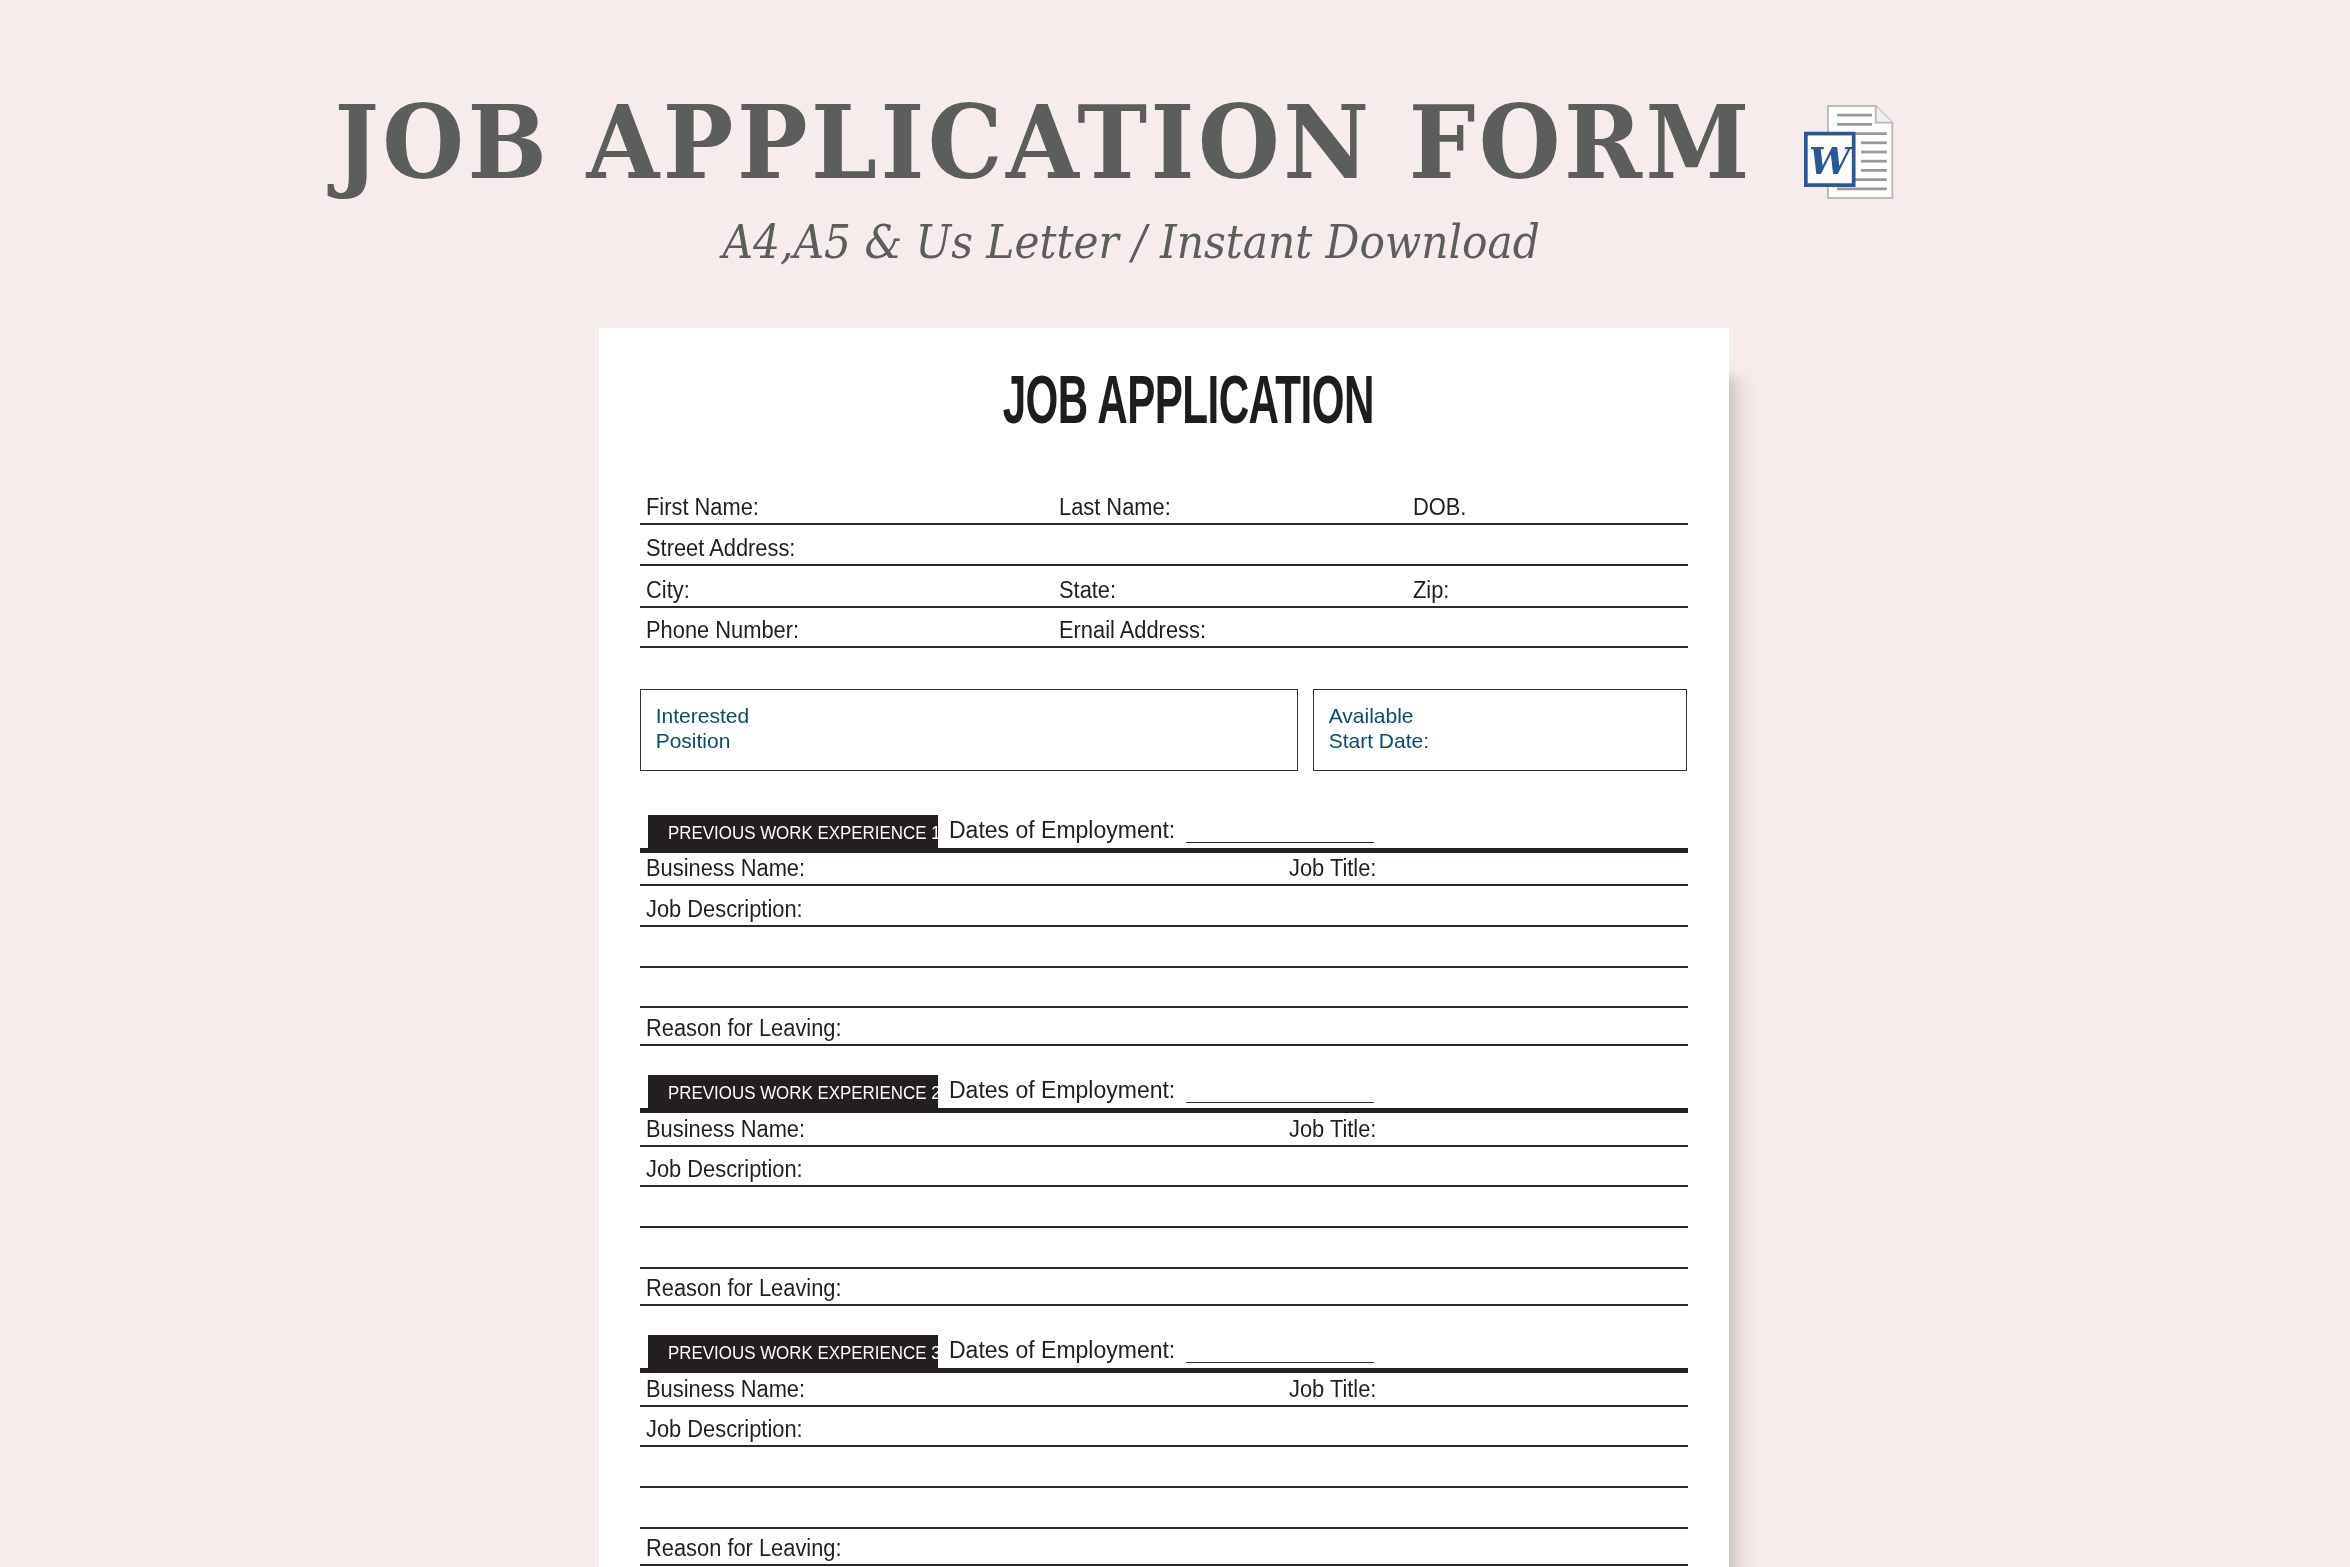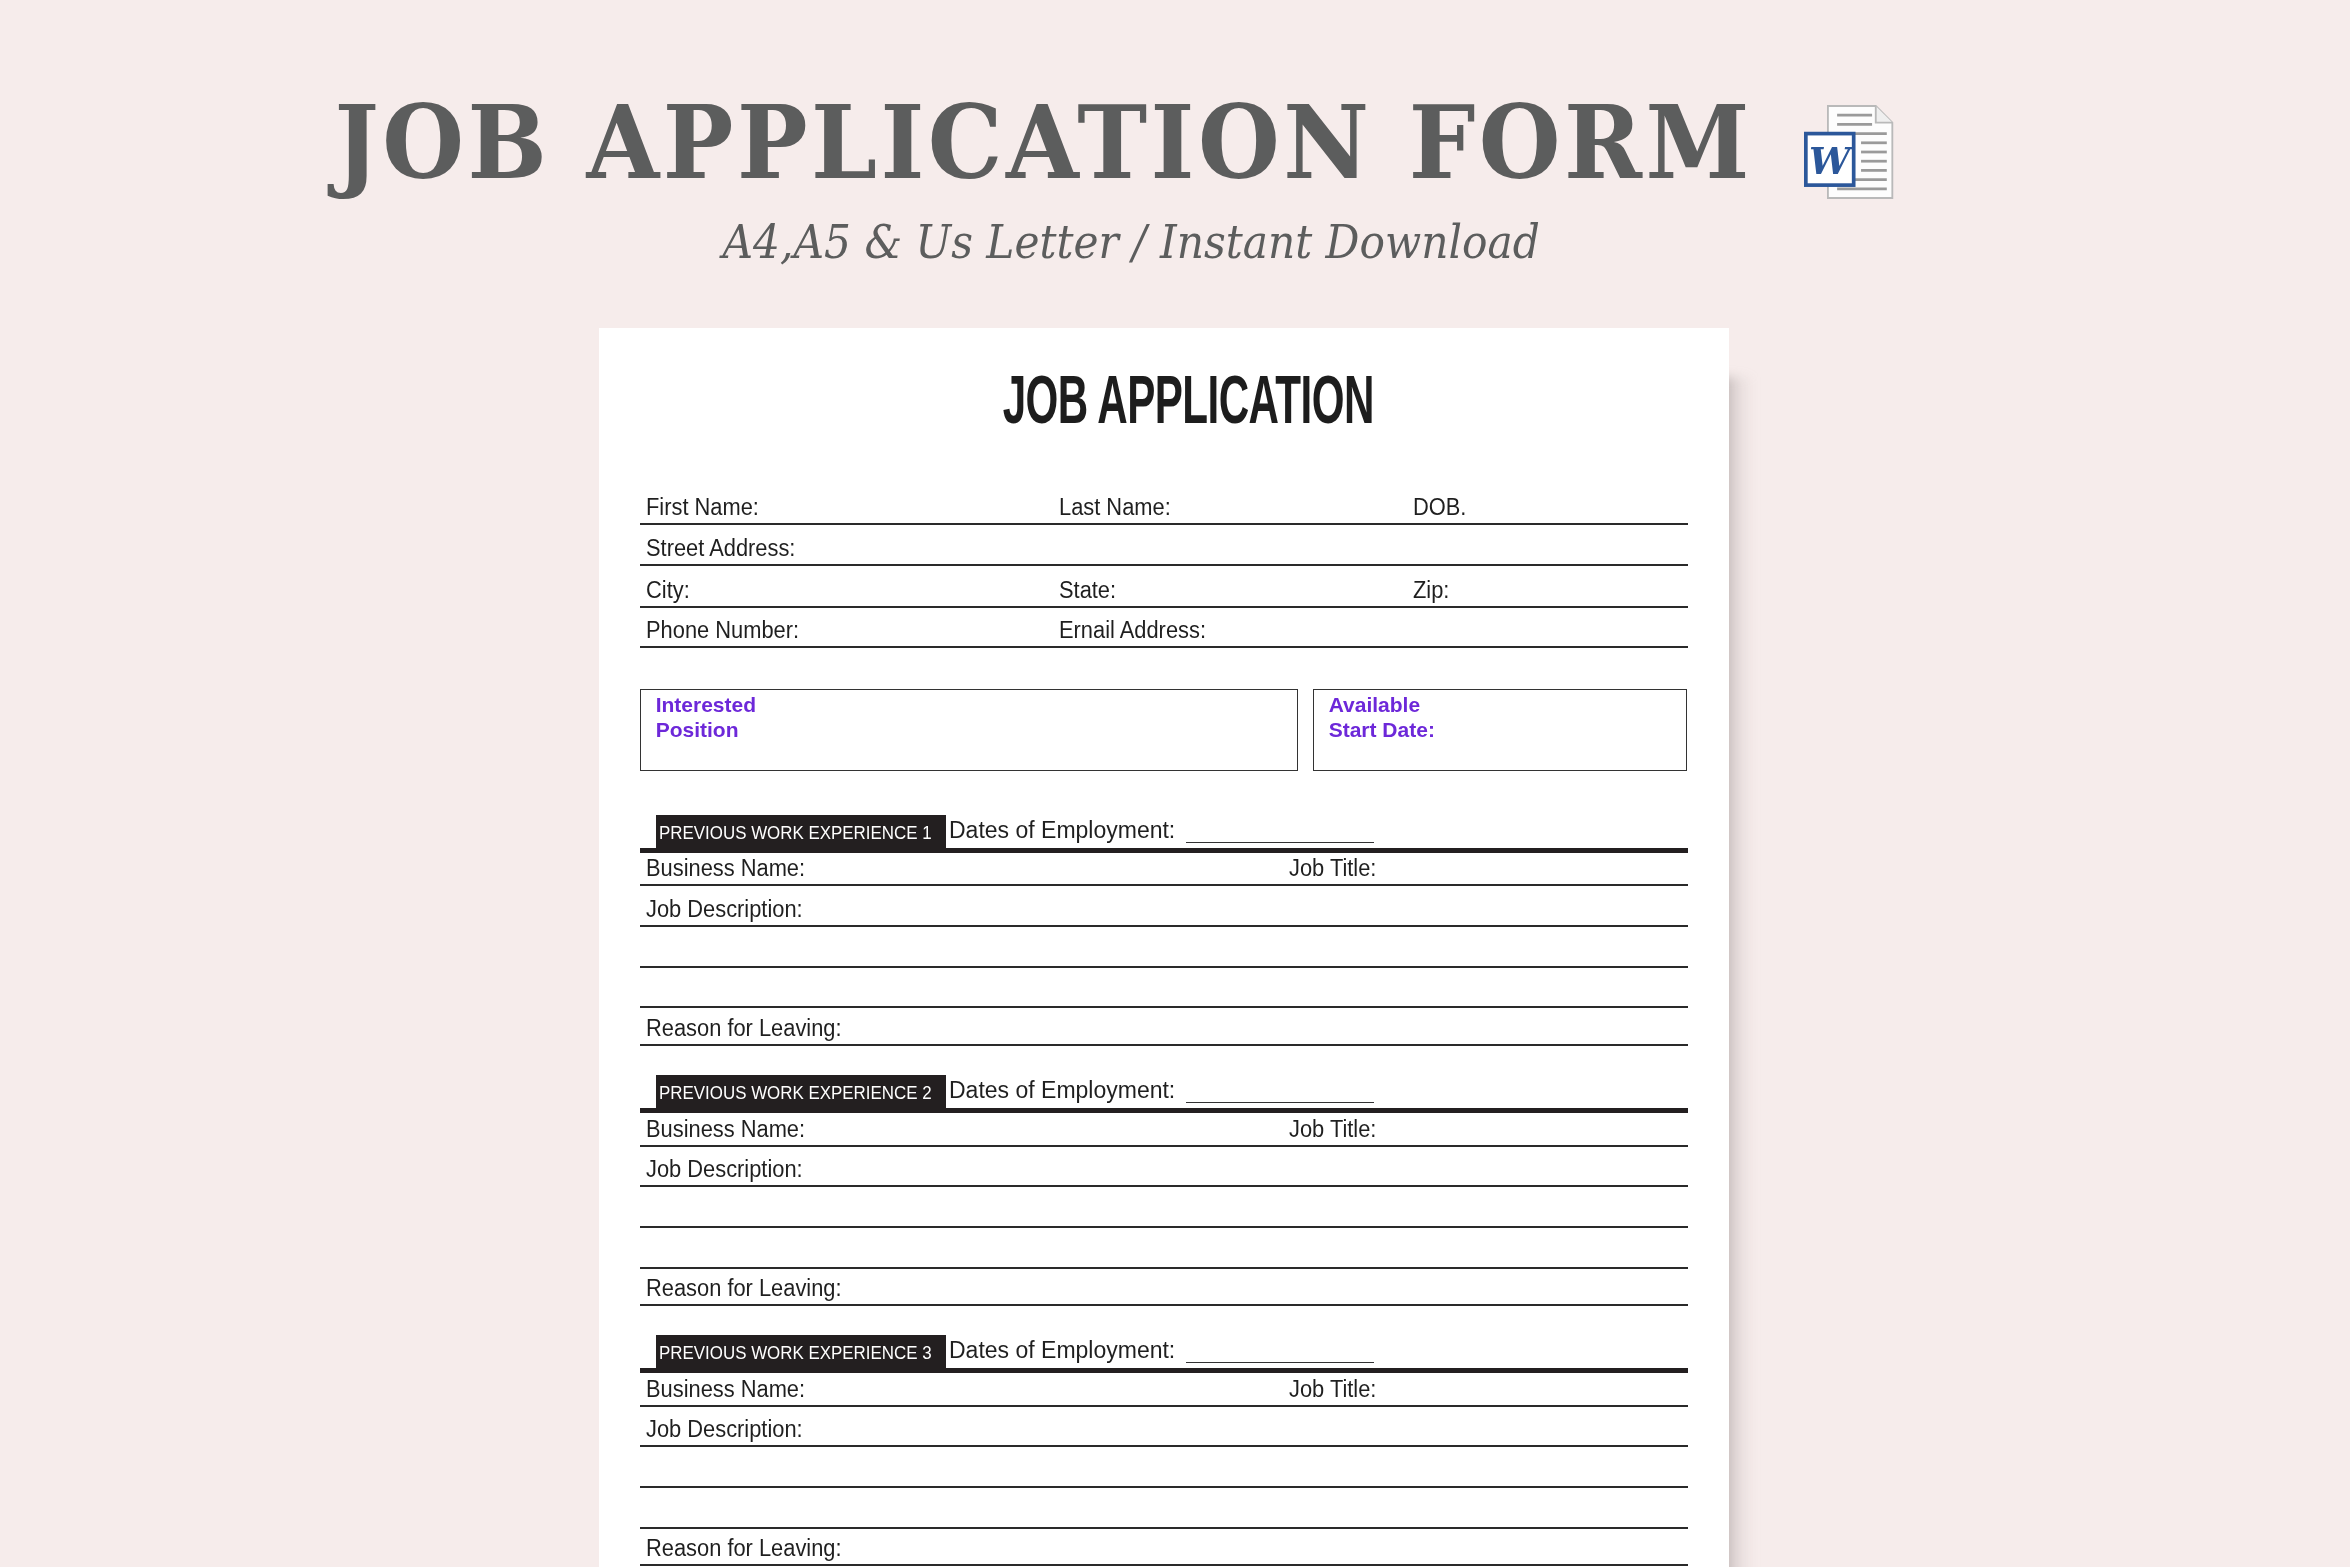--- a/index.html
+++ b/index.html
@@ -39,26 +39,26 @@
   .doc-title span { display:inline-block; transform:scaleX(0.62); letter-spacing:-0.9px; }
 
   .row { position:absolute; left:41px; width:1048px; border-bottom:2.8px solid #2a2a2a; height:37px; }
   .lbl {
     position:absolute; bottom:1.8px; font-size:23px; color:#1f1f1f; white-space:nowrap;
     transform-origin:left bottom; transform:scaleX(0.95);
   }
   .box {
     position:absolute; top:361px; height:80px; border:1.8px solid #333; background:#fff;
   }
-  .box .blbl { position:absolute; left:14.7px; top:2px; font-size:21px; font-weight:bold; color:#6d28d9; line-height:25px; }
+  .box .blbl { position:absolute; left:14.7px; top:13px; font-size:21px; font-weight:normal; color:#0c4a6e; line-height:25px; }
 
   .sec-head { position:absolute; left:41px; width:1048px; height:37px; }
   .sec-tag {
-    position:absolute; left:16px; top:0; height:33px; width:290px; background:#231f20;
-    color:#fff; font-size:18.4px; line-height:35px; padding-left:3px; box-sizing:border-box; white-space:nowrap;
+    position:absolute; left:8px; top:0; height:33px; width:290px; background:#231f20;
+    color:#fff; font-size:18.4px; line-height:35px; padding-left:20px; box-sizing:border-box; white-space:nowrap;
   }
   .sec-tag span { display:inline-block; transform:scaleX(0.92); transform-origin:left center; }
   .sec-dates { position:absolute; left:309px; top:1.8px; font-size:23px; color:#1f1f1f; white-space:nowrap; }
   .sec-dates-line { position:absolute; left:546px; top:27px; width:188px; border-bottom:1.8px solid #333; }
   .sec-rule { position:absolute; left:0; top:33px; width:1048px; height:4.6px; background:#231f20; }
 </style>
 </head>
 <body>
 
 <div class="hero-title"><span class="t">JOB APPLICATION FORM</span></div>

